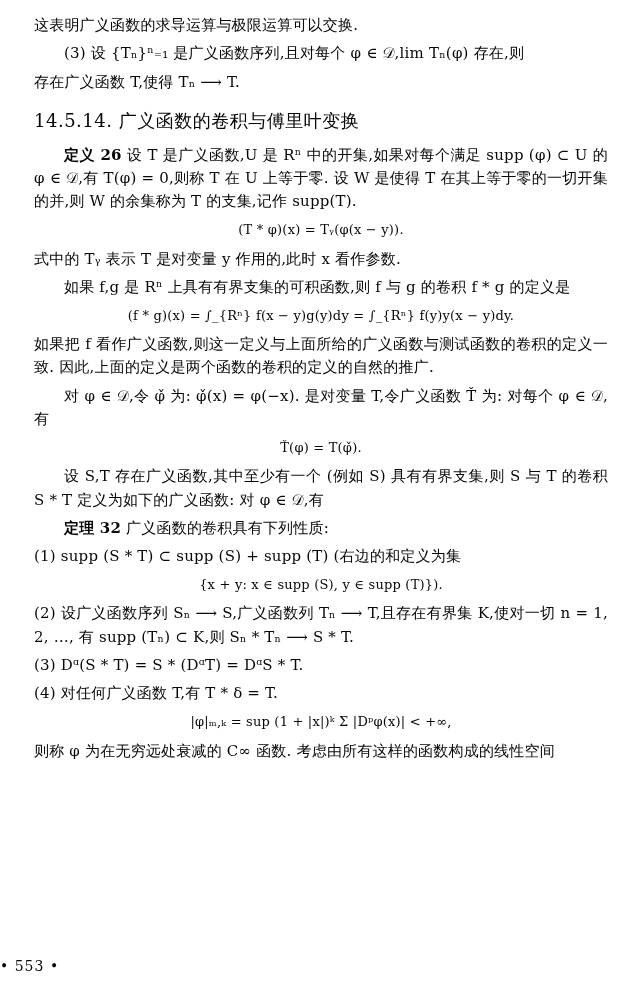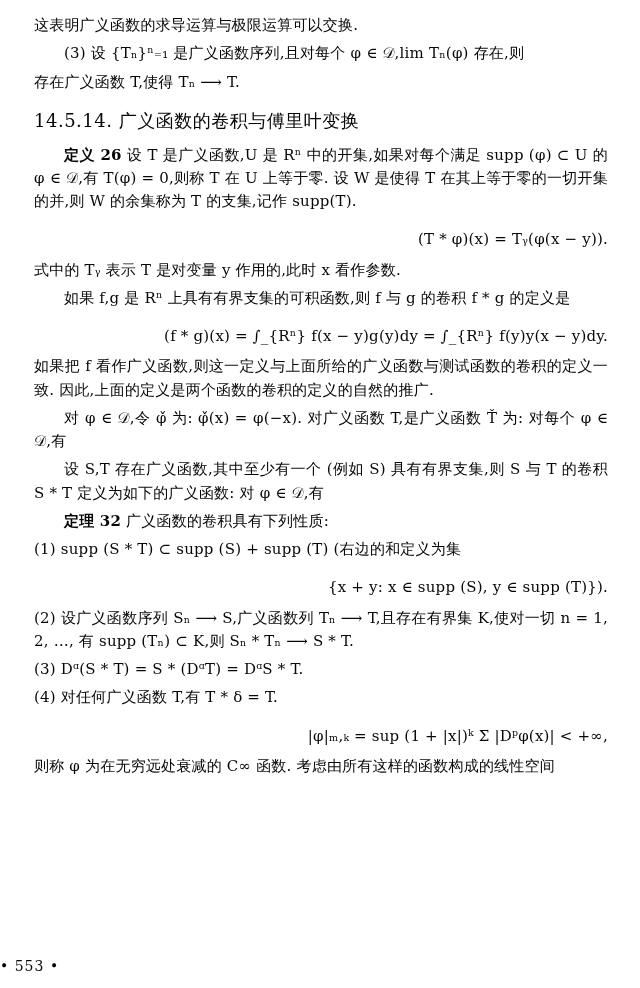--- a/index.html
+++ b/index.html
@@ -45,23 +45,23 @@
   .section-title {
     margin: 13px 0 9px 0;
     font-size: 18px;
     font-weight: normal;
     letter-spacing: 0.5px;
   }
   .bold {
     font-weight: bold;
   }
   .eq {
-    margin: 15px 0 7px 0;
-    text-align: right;
-    font-size: 15px;
+    margin: 7px 0 7px 0;
+    text-align: center;
+    font-size: 13px;
   }
   .footer {
     position: absolute;
     left: 0;
     right: 44px;
     bottom: 14px;
     font-size: 14px;
     letter-spacing: 1px;
   }
 </style>
@@ -93,22 +93,23 @@
     <div class="eq">(T * φ)(x) = Tᵧ(φ(x − y)).</div>
 
     <p class="noindent">式中的 Tᵧ 表示 T 是对变量 y 作用的,此时 x 看作参数.</p>
 
     <p class="indent">如果 f,g 是 Rⁿ 上具有有界支集的可积函数,则 f 与 g 的卷积 f * g 的定义是</p>
 
     <div class="eq">(f * g)(x) = ∫_{Rⁿ} f(x − y)g(y)dy = ∫_{Rⁿ} f(y)y(x − y)dy.</div>
 
     <p class="noindent">如果把 f 看作广义函数,则这一定义与上面所给的广义函数与测试函数的卷积的定义一致. 因此,上面的定义是两个函数的卷积的定义的自然的推广.</p>
 
-    <p class="indent">对 φ ∈ 𝒟,令 φ̌ 为: φ̌(x) = φ(−x). 对广义函数 T,是广义函数 Ť 为: 对每个 φ ∈ 𝒟,有</p>
+    <p class="indent">对 φ ∈ 𝒟,令 φ̌ 为: φ̌(x) = φ(−x). 是对变量 T,令广义函数 Ť 为: 对每个 φ ∈ 𝒟,有</p>
 
+    <div class="eq">Ť(φ) = T(φ̌).</div>
 
     <p class="indent">设 S,T 存在广义函数,其中至少有一个 (例如 S) 具有有界支集,则 S 与 T 的卷积 S * T 定义为如下的广义函数: 对 φ ∈ 𝒟,有</p>
 
 
     <p class="indent">
       <span class="bold">定理 32</span>
       <span>广义函数的卷积具有下列性质:</span>
     </p>
 
     <p class="noindent">(1) supp (S * T) ⊂ supp (S) + supp (T) (右边的和定义为集</p>

